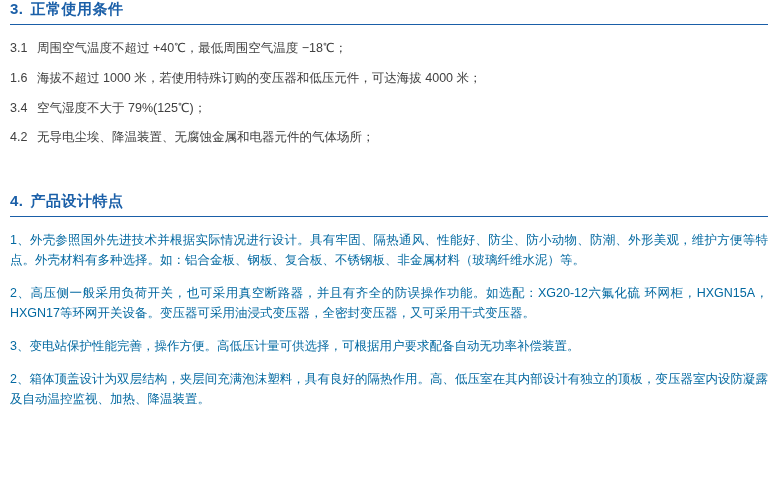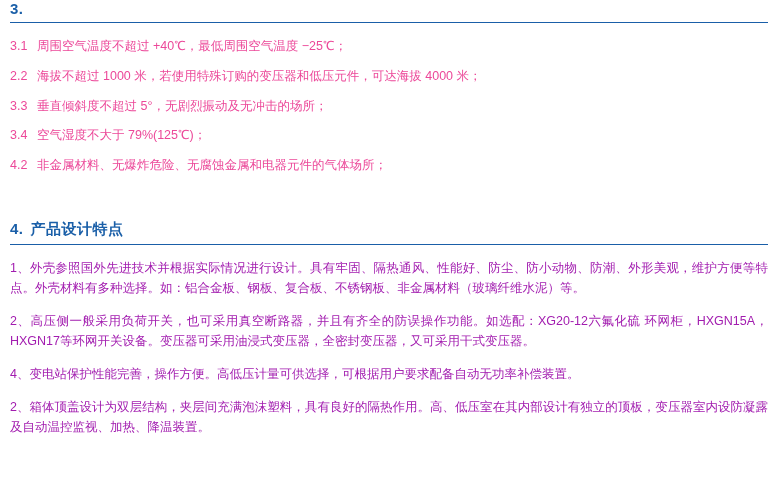--- a/index.html
+++ b/index.html
@@ -44,91 +44,88 @@
 
   
   .items {
     margin-top: 14px;
   }
   .item {
     display: flex;
     font-size: 12.5px;
     line-height: 1.5;
     margin-bottom: 11px;
-    color: #ec4899;
+    color: #404040;
   }
   .item .idx {
     width: 27px;
     flex: 0 0 27px;
     font-family: "Liberation Sans", sans-serif;
   }
   .item .txt {
     flex: 1 1 auto;
   }
 
   
   .paras {
     margin-top: 13px;
   }
   .para {
     font-size: 12.5px;
     line-height: 1.62;
     margin-bottom: 9px;
     text-align: justify;
-    color: #a21caf;
+    color: #0369a1;
   }
 
   .spacer-lg { height: 34px; }
 </style>
 </head>
 <body>
 
 <div class="page">
 
   <div>
     <div class="section-head">
       <span class="num">3.</span>
+      <span>正常使用条件</span>
     </div>
     <hr class="section-rule">
 
     <div class="items">
       <div class="item">
         <span class="idx">3.1</span>
-        <span class="txt">周围空气温度不超过 +40℃，最低周围空气温度 −25℃；</span>
+        <span class="txt">周围空气温度不超过 +40℃，最低周围空气温度 −18℃；</span>
       </div>
       <div class="item">
-        <span class="idx">2.2</span>
+        <span class="idx">1.6</span>
         <span class="txt">海拔不超过 1000 米，若使用特殊订购的变压器和低压元件，可达海拔 4000 米；</span>
-      </div>
-      <div class="item">
-        <span class="idx">3.3</span>
-        <span class="txt">垂直倾斜度不超过 5°，无剧烈振动及无冲击的场所；</span>
       </div>
       <div class="item">
         <span class="idx">3.4</span>
         <span class="txt">空气湿度不大于 79%(125℃)；</span>
       </div>
       <div class="item">
         <span class="idx">4.2</span>
-        <span class="txt">非金属材料、无爆炸危险、无腐蚀金属和电器元件的气体场所；</span>
+        <span class="txt">无导电尘埃、降温装置、无腐蚀金属和电器元件的气体场所；</span>
       </div>
     </div>
   </div>
 
   <div class="spacer-lg"></div>
 
   <div>
     <div class="section-head">
       <span class="num">4.</span>
       <span>产品设计特点</span>
     </div>
     <hr class="section-rule">
 
     <div class="paras">
       <p class="para">1、外壳参照国外先进技术并根据实际情况进行设计。具有牢固、隔热通风、性能好、防尘、防小动物、防潮、外形美观，维护方便等特点。外壳材料有多种选择。如：铝合金板、钢板、复合板、不锈钢板、非金属材料（玻璃纤维水泥）等。</p>
       <p class="para">2、高压侧一般采用负荷开关，也可采用真空断路器，并且有齐全的防误操作功能。如选配：XG20-12六氟化硫 环网柜，HXGN15A，HXGN17等环网开关设备。变压器可采用油浸式变压器，全密封变压器，又可采用干式变压器。</p>
-      <p class="para">4、变电站保护性能完善，操作方便。高低压计量可供选择，可根据用户要求配备自动无功率补偿装置。</p>
+      <p class="para">3、变电站保护性能完善，操作方便。高低压计量可供选择，可根据用户要求配备自动无功率补偿装置。</p>
       <p class="para">2、箱体顶盖设计为双层结构，夹层间充满泡沫塑料，具有良好的隔热作用。高、低压室在其内部设计有独立的顶板，变压器室内设防凝露及自动温控监视、加热、降温装置。</p>
 
     </div>
   </div>
 
 </div>
 
 </body></html>

